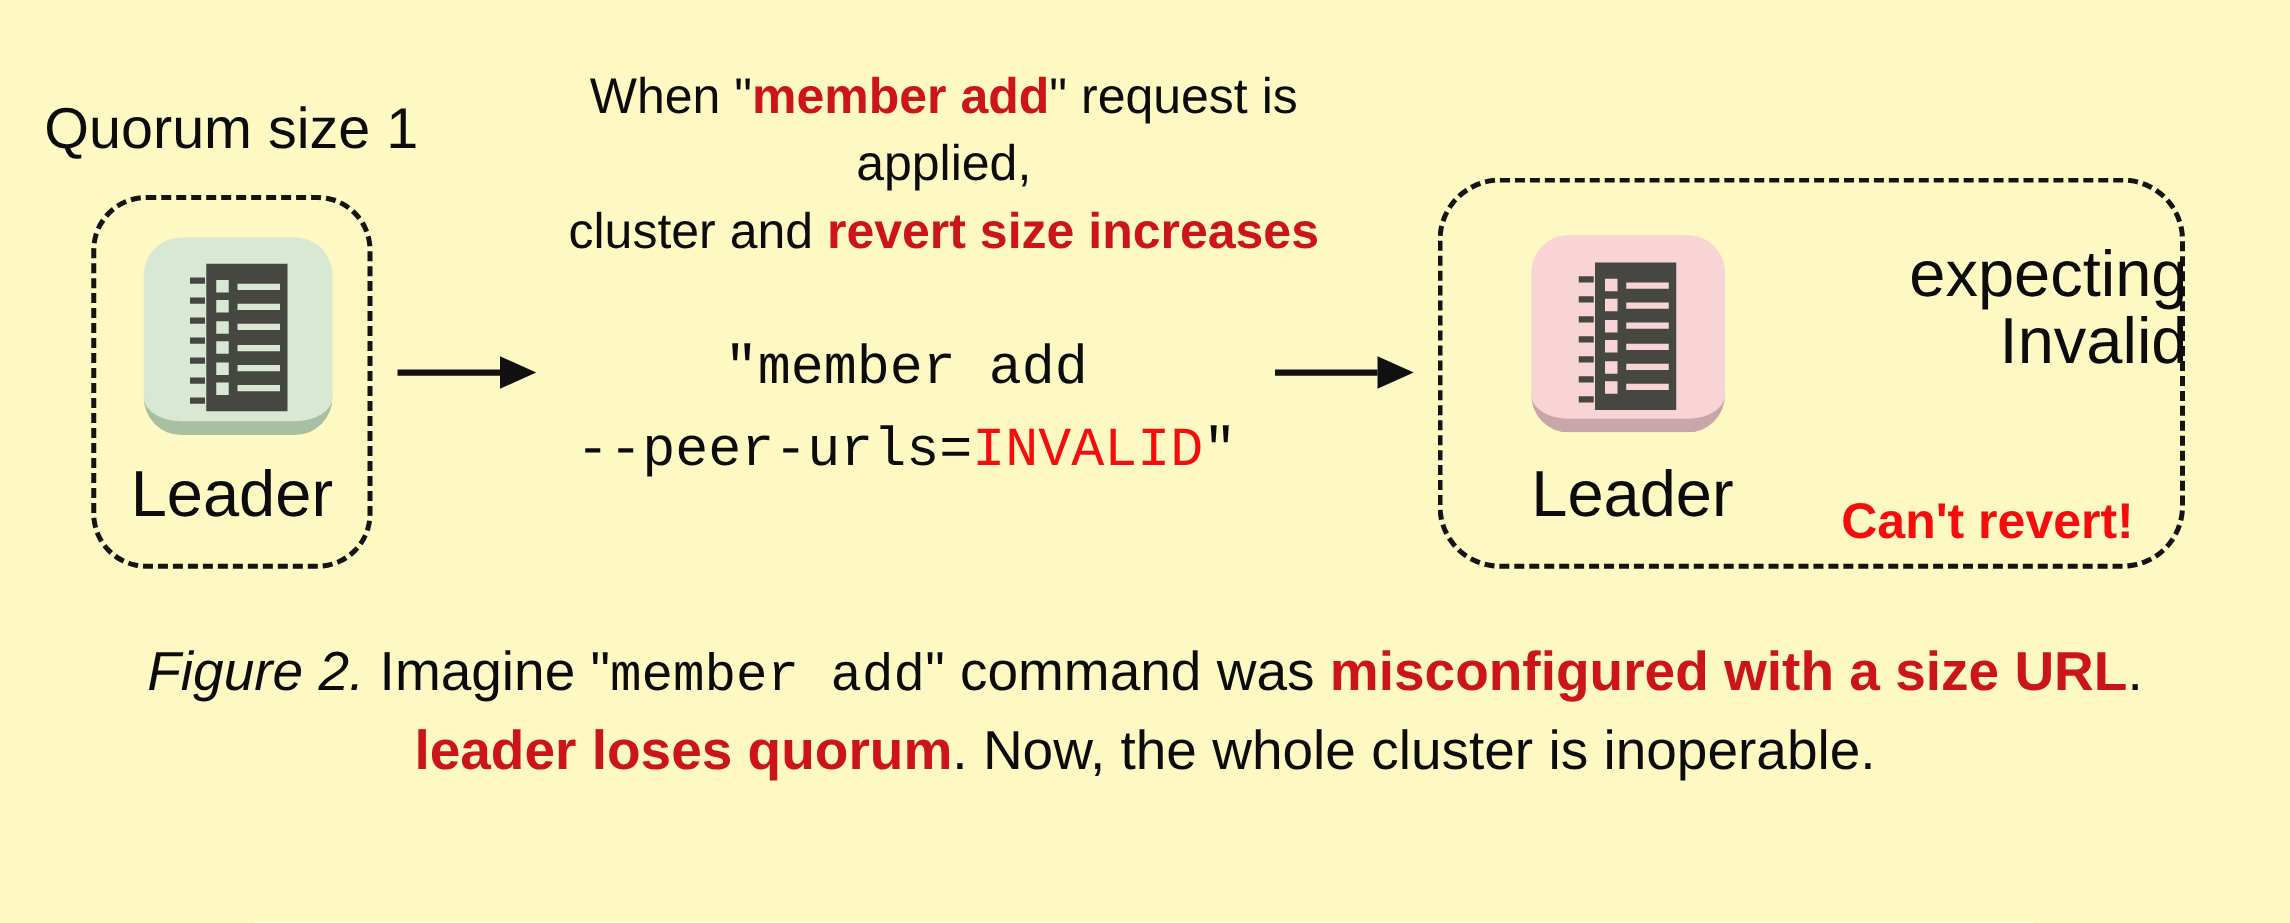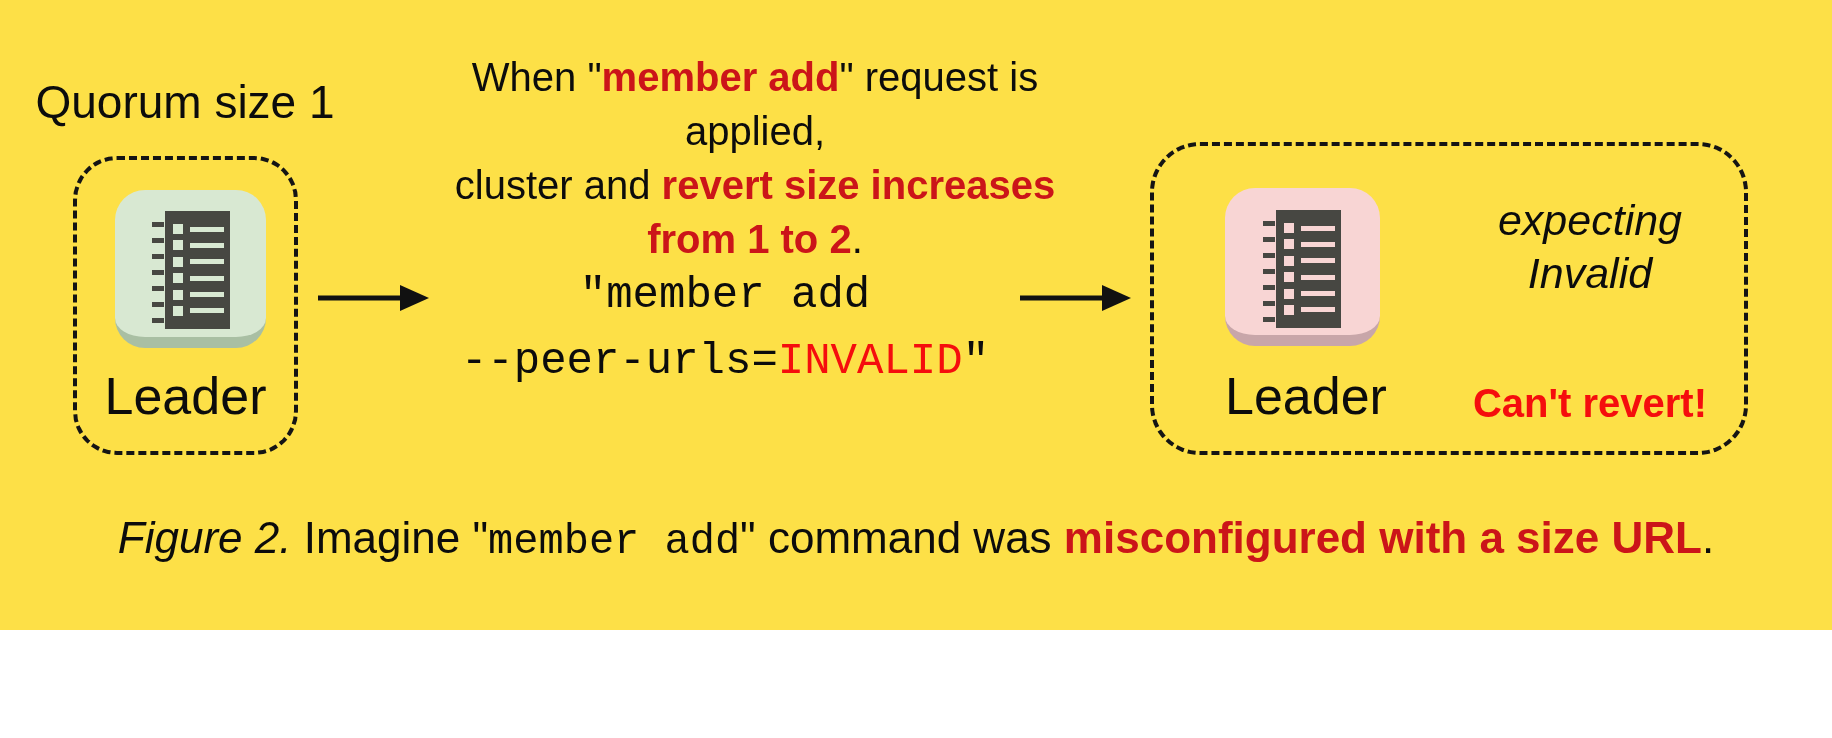--- a/index.html
+++ b/index.html
@@ -7,21 +7,21 @@
     --red-bold:#cb1519;
     --red-bright:#f50d0d;
     --tile-green:#d8e8d2;
     --tile-green-edge:#a9bfa3;
     --tile-pink:#f8d5d4;
     --tile-pink-edge:#c8a6a9;
     --glyph-dark:#474742;
   }
   html,body{margin:0;padding:0;background:#fff;}
   .canvas{
-    position:relative;width:1832px;height:630px;background:#fde047;overflow:hidden;
+    position:relative;width:1832px;height:738px;background:#fef9c3;overflow:hidden;
     font-family:"Liberation Sans",sans-serif;color:var(--black);
   }
   .abs{position:absolute;}
   .center{text-align:center;}
   .cluster-title{font-size:46px;line-height:52px;letter-spacing:0px;}
   .dashed-box{
     border:4px dashed #141414;box-sizing:border-box;background:transparent;
   }
   .left-box{left:73px;top:156px;width:225px;height:299px;border-radius:44px;}
   .right-box{left:1150px;top:142px;width:598px;height:313px;border-radius:50px;}
@@ -47,21 +47,21 @@
   .glyph .t4{top:59px}.glyph .t5{top:75px}.glyph .t6{top:91px}.glyph .t7{top:107px}
 
   .node-label{font-size:52px;line-height:48px;}
 
   .annotation{font-size:40px;line-height:54px;font-weight:400;}
   .red-b{color:var(--red-bold);font-weight:bold;}
   .red-code{color:var(--red-bright);}
 
   .command{font-family:"Liberation Mono",monospace;font-size:44px;line-height:66px;}
 
-  .expecting{font-size:43px;line-height:53px;font-style:italic;}
+  .expecting{font-size:52px;line-height:53px;text-align:right;}
   .warning{font-size:40px;line-height:46px;font-weight:bold;color:var(--red-bright);}
 
   .caption{font-size:44px;line-height:60px;}
   .caption .fig{font-style:italic;}
   .caption .mono{font-family:"Liberation Mono",monospace;font-size:42px;}
 
   .arrow{overflow:visible;}
   .arrow line{stroke:#111;stroke-width:5;}
   .arrow polygon{fill:#111;}
 </style>
@@ -113,21 +113,20 @@
   <div class="abs center node-label" style="left:73px;top:372px;width:225px;">Leader</div>
 
   <svg class="abs arrow" style="left:316px;top:278px;" width="116" height="40" viewBox="0 0 116 40">
     <line x1="2" y1="20" x2="84" y2="20"></line>
     <polygon points="84,7 113,20 84,33"></polygon>
   </svg>
 
   <div class="abs center annotation" style="left:400px;top:50px;width:710px;">
     <div><span>When "</span><span class="red-b">member add</span><span>" request is applied,</span></div>
     <div><span>cluster and </span><span class="red-b">revert size increases</span></div>
-    <div><span class="red-b">from 1 to 2</span><span>.</span></div>
   </div>
 
   <div class="abs center command" style="left:415px;top:262px;width:620px;">
     <div><span>"member add</span></div>
     <div><span>--peer-urls=</span><span class="red-code">INVALID</span><span>"</span></div>
   </div>
 
   <svg class="abs arrow" style="left:1018px;top:278px;" width="116" height="40" viewBox="0 0 116 40">
     <line x1="2" y1="20" x2="84" y2="20"></line>
     <polygon points="84,7 113,20 84,33"></polygon>
@@ -171,19 +170,20 @@
           <i class="ln"></i>
         </span>
     </div>
   </div>
   <div class="abs center node-label" style="left:1225px;top:372px;width:155px;">Leader</div>
 
   <div class="abs center expecting" style="left:1430px;top:194px;width:320px;">
     <div>expecting</div>
     <div>Invalid</div>
   </div>
-  <div class="abs center warning" style="left:1430px;top:380px;width:320px;">Can't revert!</div>
+  <div class="abs center warning" style="left:1430px;top:394px;width:320px;">Can't revert!</div>
 
   <div class="abs center caption" style="left:0px;top:508px;width:1832px;">
     <div><span class="fig">Figure 2.</span><span> Imagine "</span><span class="mono">member add</span><span>" command was </span><span class="red-b">misconfigured with a size URL</span><span>.</span></div>
+    <div><span class="red-b">leader loses quorum</span><span>. Now, the whole cluster is inoperable.</span></div>
   </div>
 
 </div>
 
 </body></html>

